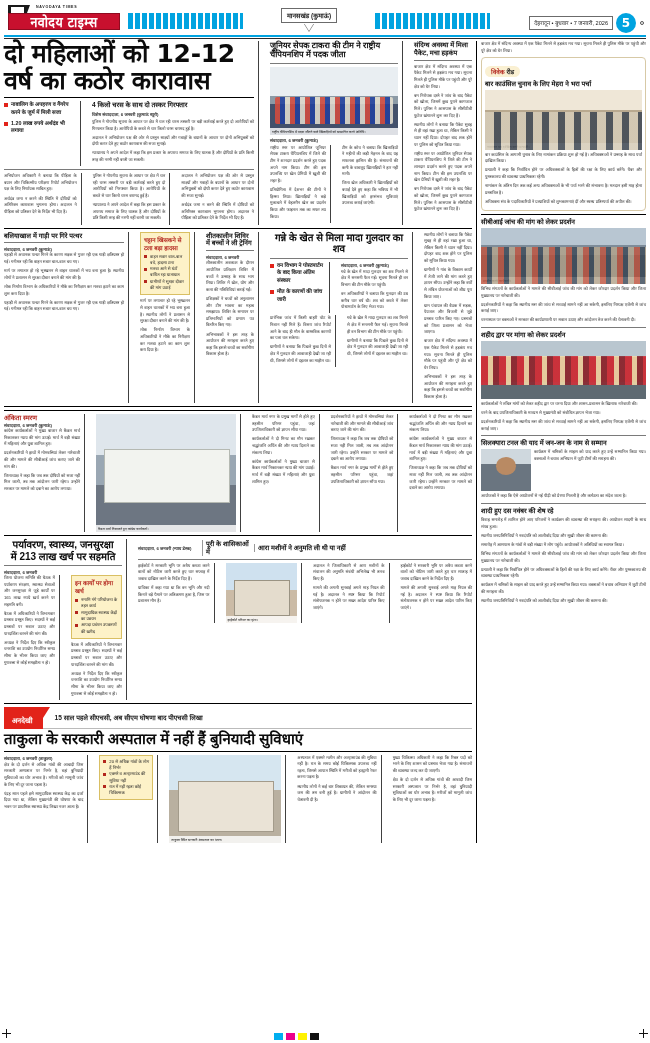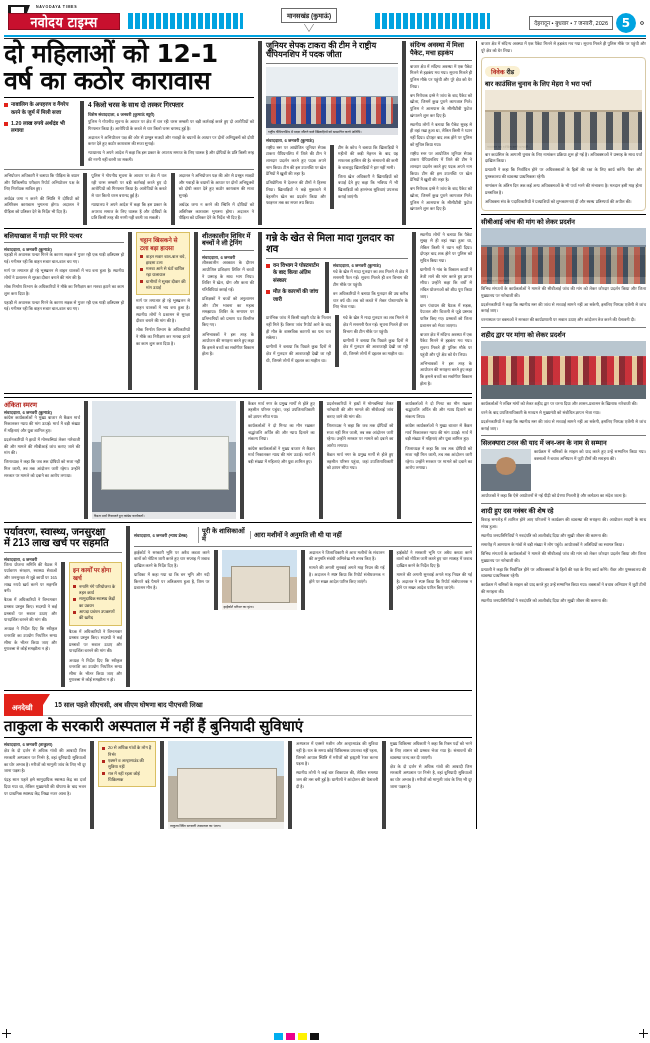--- a/index.html
+++ b/index.html
@@ -43,27 +43,27 @@
   .rule-blue { height:2px; background:#00a3e0; margin:1px 4px 0 4px; }
   .rule-thin { height:1px; background:#2b2b2b; margin:1px 4px 2px 4px; }
 
   
   .body-grid { display:flex; padding:0 4px; gap:4px; }
   .zone-left { width:468px; flex:0 0 468px; }
   .zone-right { width:170px; flex:0 0 170px; border-left:1px solid #000; padding-left:4px; }
 
   .cols { display:flex; gap:4px; }
   .col { flex:1 1 0; min-width:0; }
-  .vline { border-left:4px solid #404040; padding-left:4px; }
+  .vline { border-left:1px solid #404040; padding-left:11px; }
 
   
   .hl-mega { font-size:25px; line-height:1.06; font-weight:900; color:#0b0b0b; letter-spacing:-.3px;
              font-family:"DejaVu Sans","Liberation Sans",sans-serif; }
   .hl-big  { font-size:12.5px; line-height:1.12; font-weight:900; color:#0b0b0b; }
-  .hl-mid  { font-size:10px; line-height:1.15; font-weight:900; color:#0b0b0b; }
+  .hl-mid  { font-size:10px; line-height:1.15; font-weight:900; color:#0b0b0b;text-align:center; }
   .hl-sm   { font-size:8.2px; line-height:1.15; font-weight:900; color:#111; }
   .hl-xs   { font-size:6.6px; line-height:1.2; font-weight:700; color:#111; }
   .byline  { font-size:4.4px; font-weight:700; color:#333; }
 
   .bullets { list-style:none; }
   .bullets li { position:relative; padding-left:7px; font-size:5.4px; line-height:1.45; font-weight:700;
                 color:#1a1a1a; margin-bottom:3px; }
   .bullets li:before { content:""; position:absolute; left:0; top:2px; width:4px;height:4px; background:#e2231a; }
 
   
@@ -162,21 +162,21 @@
   <div class="rule-blue"></div>
   <div class="rule-thin"></div>
 
   <div class="body-grid">
 
     <div class="zone-left">
 
       <div class="cols">
 
         <div class="col" style="flex:0 0 250px;">
-          <div class="hl-mega">दो महिलाओं को 12-1</div>
+          <div class="hl-mega">दो महिलाओं को 12-12</div>
           <div class="hl-mega">वर्ष का कठोर कारावास</div>
           <div class="hr-b"></div>
           <div style="display:flex;gap:4px;">
             <ul class="bullets" style="flex:0 0 72px;">
               <li>नाबालिग के अपहरण व गैंगरेप करने के जुर्म में मिली सजा</li>
               <li>1.20 लाख रुपये अर्थदंड भी लगाया</li>
             </ul>
             <div class="vline" style="flex:1;">
               <div class="hl-xs">4 किलो चरस के साथ दो तस्कर गिरफ्तार</div>
               <div class="byline" style="margin:2px 0;">विशेष संवाददाता, 6 जनवरी (कुमाऊं ब्यूरो)</div>

